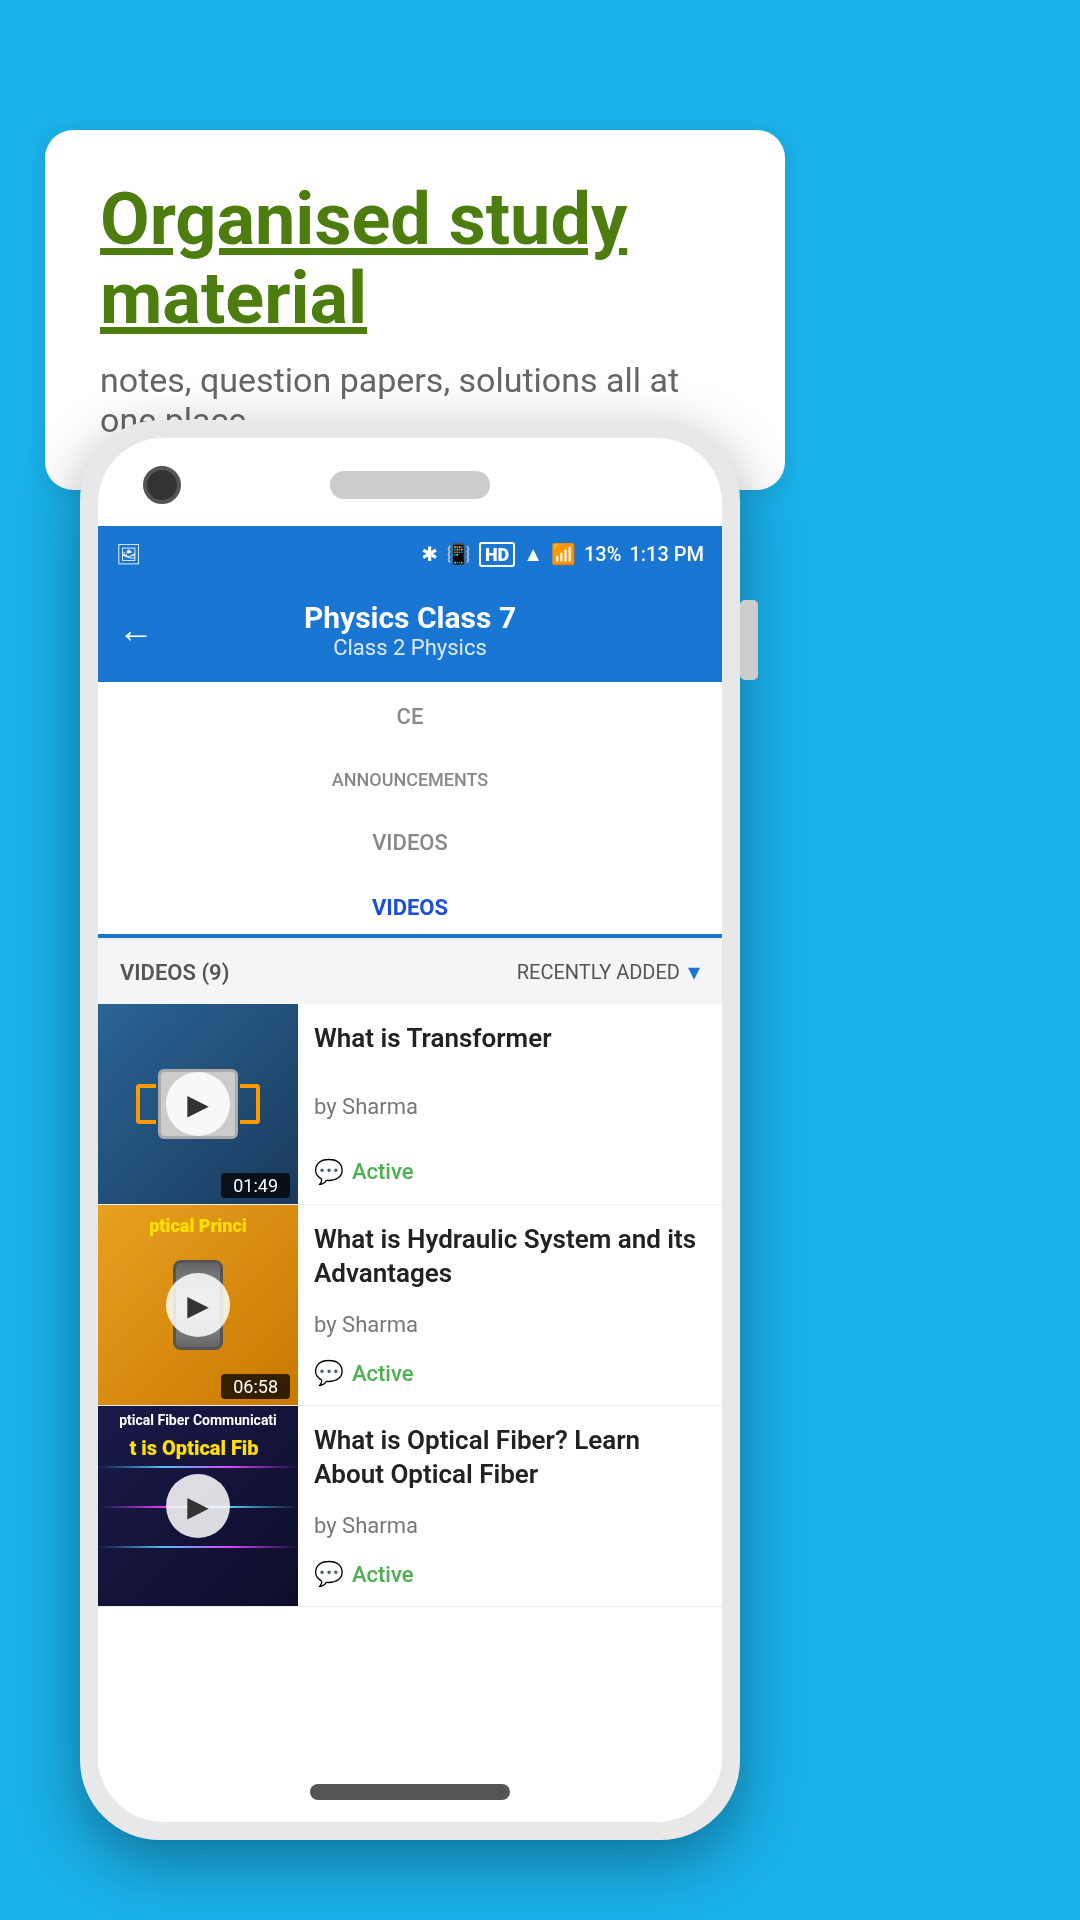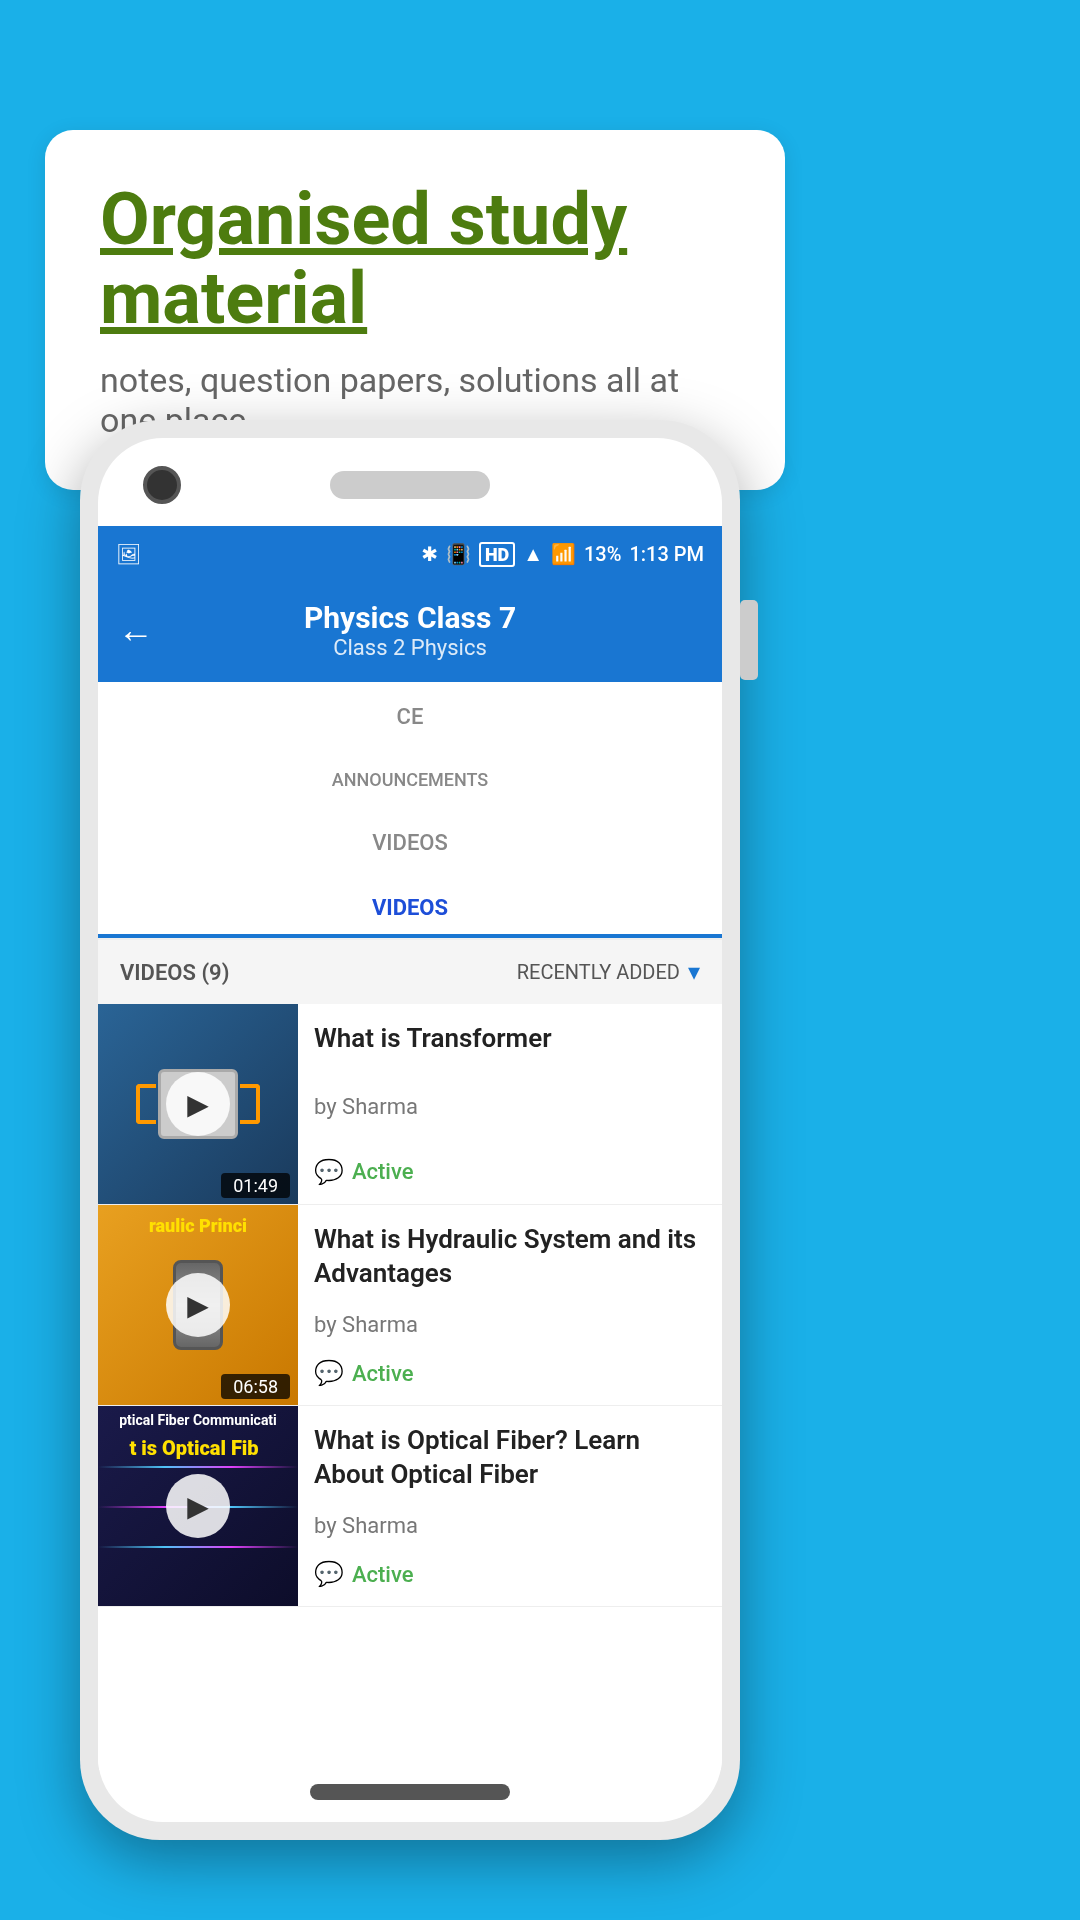--- a/index.html
+++ b/index.html
@@ -538,21 +538,21 @@
               <div class="video-status">
                 <span class="chat-icon">💬</span>
                 <span>Active</span>
               </div>
             </div>
           </div>
 
           <div class="video-item">
             <div class="video-thumbnail">
               <div class="thumb-bg-hydraulic">
-                <div class="thumb-label thumb-label-yellow" style="position:absolute;top:10px;left:0;right:0;">raulic Princi</div>
+                <div class="thumb-label thumb-label-yellow" style="position:absolute;top:10px;left:0;right:0;">ptical Princi</div>
                 <div class="hydraulic-tube"></div>
                 <div class="play-btn">▶</div>
               </div>
               <div class="video-duration">06:58</div>
             </div>
             <div class="video-info">
               <div class="video-title">What is Hydraulic System and its Advantages</div>
               <div class="video-author">by Sharma</div>
               <div class="video-status">
                 <span class="chat-icon">💬</span>

